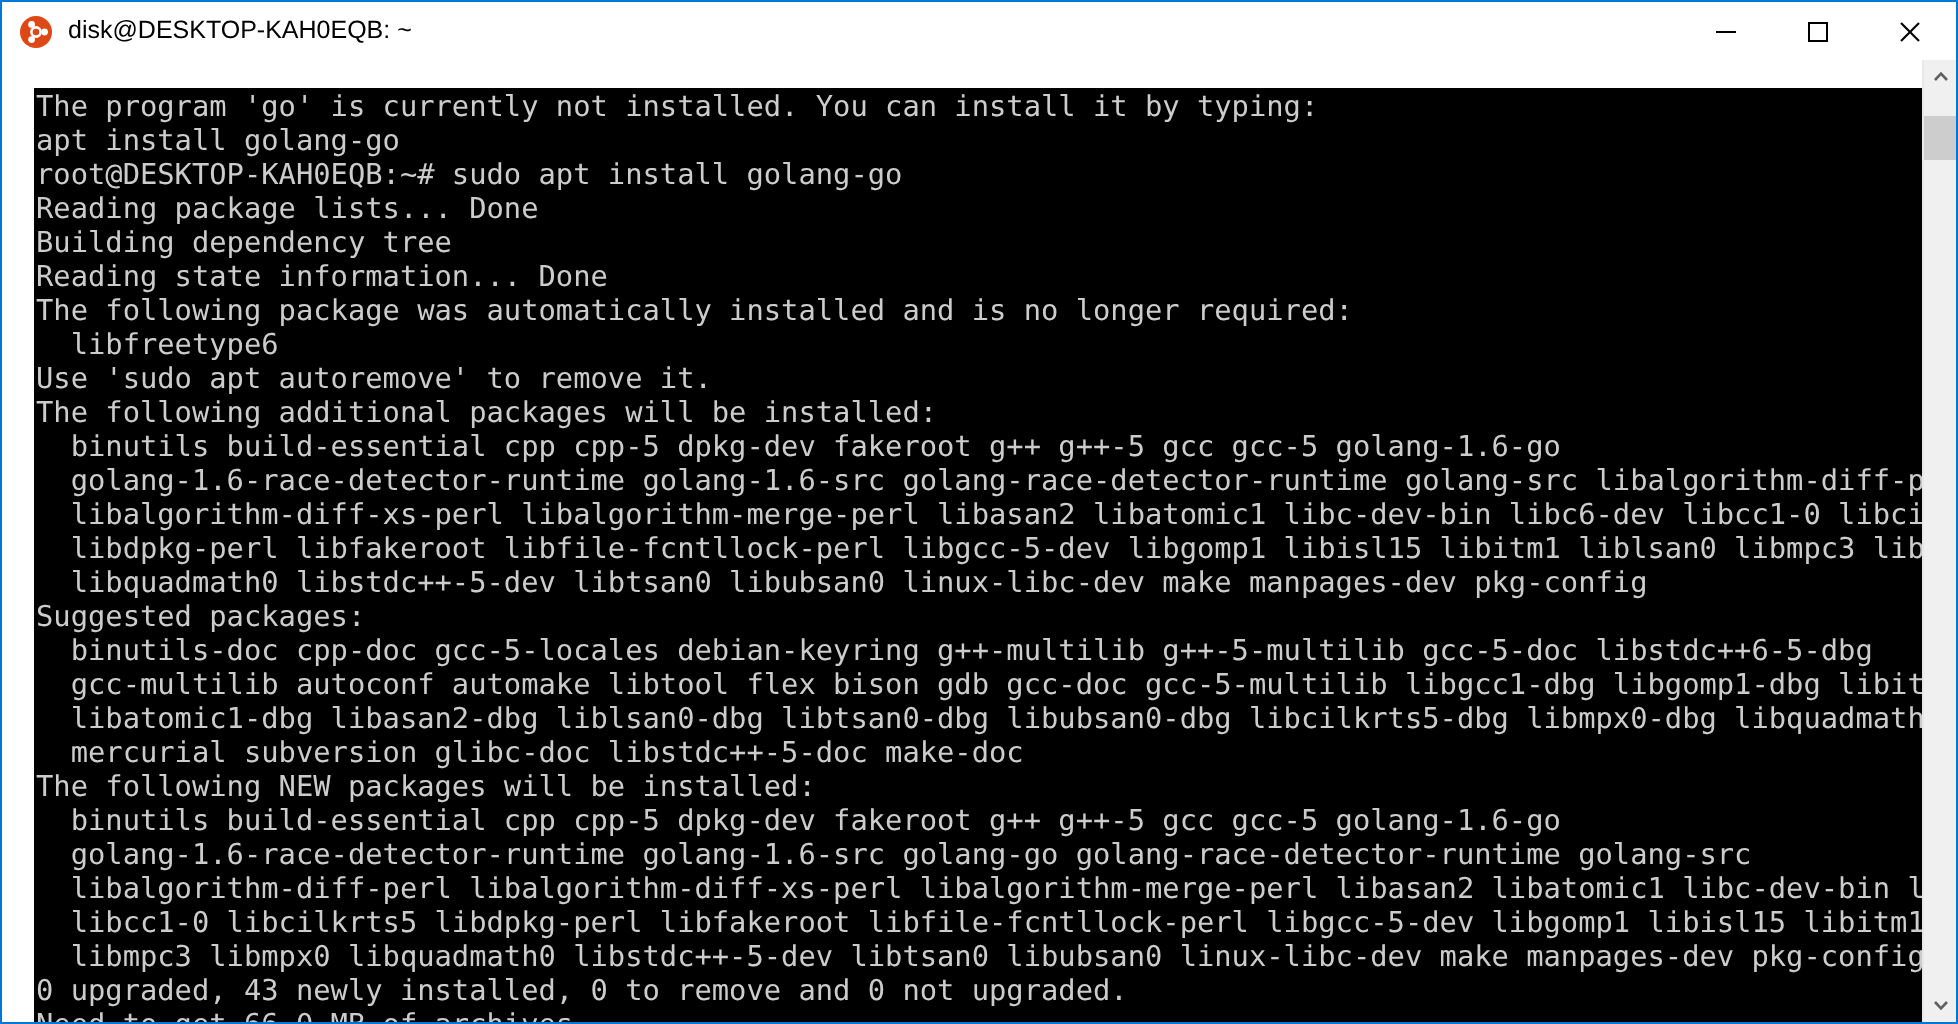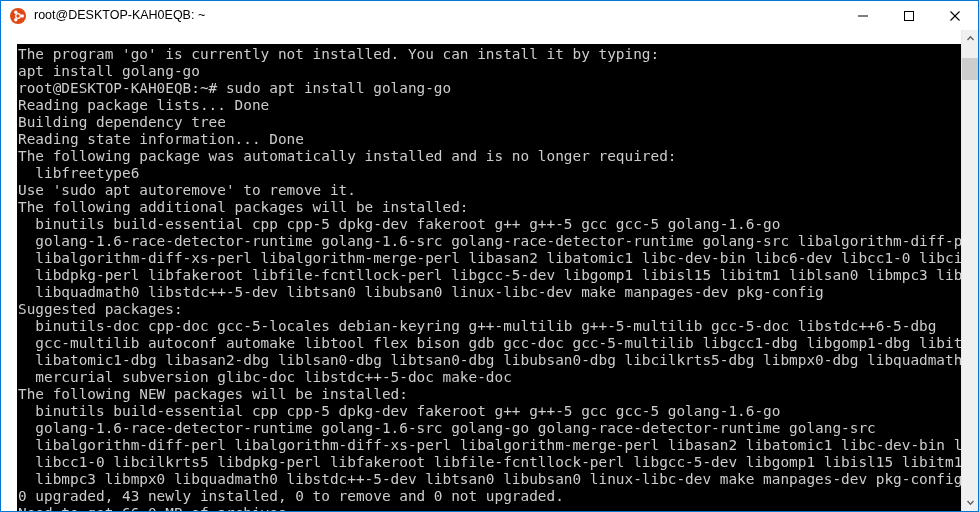--- a/index.html
+++ b/index.html
@@ -145,21 +145,21 @@
 
   <div id="titlebar">
     <svg id="app-icon" viewBox="0 0 16 16" width="16" height="16">
       <circle cx="8" cy="8" r="8" fill="#dd4814"></circle>
       <circle cx="8" cy="8" r="2.3" fill="none" stroke="#ffffff" stroke-width="1.3"></circle>
       <circle cx="12.3" cy="8" r="1.7" fill="#ffffff"></circle>
       <circle cx="5.8" cy="4.2" r="1.7" fill="#ffffff"></circle>
       <circle cx="5.8" cy="11.8" r="1.7" fill="#ffffff"></circle>
     </svg>
 
-    <div id="title-text">root@DESKTOP-KAH0EQB: ~</div>
+    <div id="title-text">disk@DESKTOP-KAH0EQB: ~</div>
 
     <div class="win-btn">
       <svg width="12" height="12" viewBox="0 0 12 12">
         <line x1="1" y1="6" x2="11" y2="6" stroke="#000000" stroke-width="1"></line>
       </svg>
     </div>
     <div class="win-btn">
       <svg width="12" height="12" viewBox="0 0 12 12">
         <rect x="1.5" y="1.5" width="9" height="9" fill="none" stroke="#000000" stroke-width="1"></rect>
       </svg>

